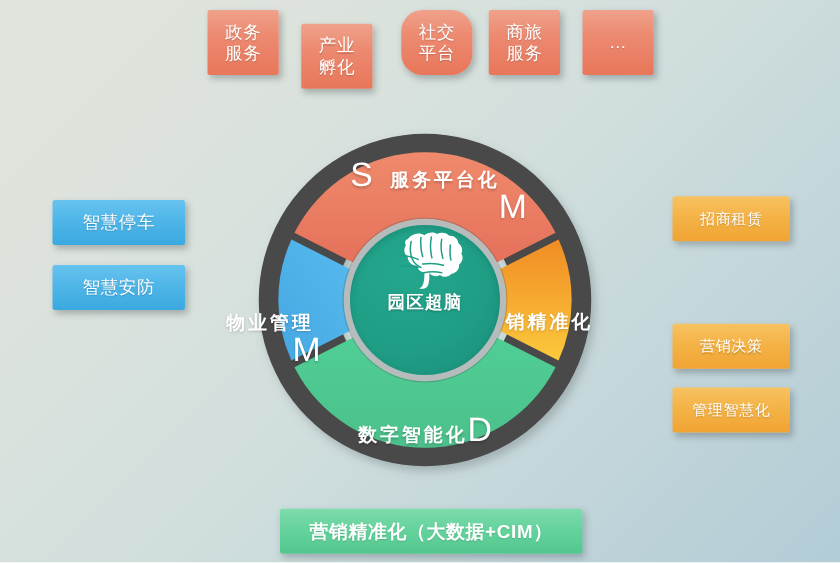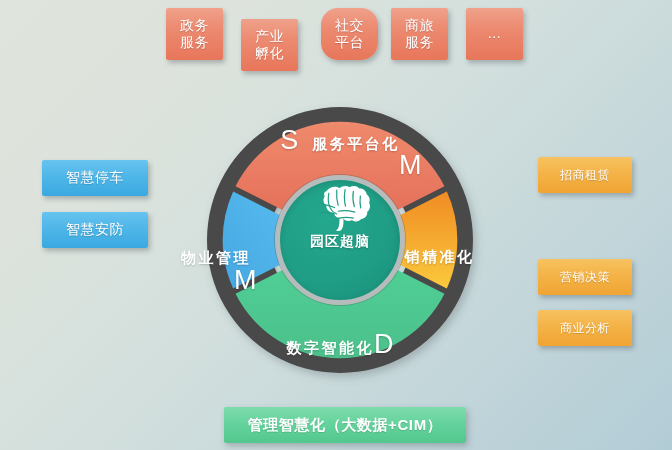--- a/index.html
+++ b/index.html
@@ -195,21 +195,21 @@
 平台</div>
   <div class="chip chip-top" style="left:391px; top:8px;">商旅
 服务</div>
   <div class="chip chip-top" style="left:466px; top:8px;">…</div>
 
   <div class="chip chip-left" style="left:16px; top:160px;">智慧停车</div>
   <div class="chip chip-left" style="left:16px; top:212px;">智慧安防</div>
 
   <div class="chip chip-right" style="left:538px; top:157px;">招商租赁</div>
   <div class="chip chip-right" style="left:538px; top:259px;">营销决策</div>
-  <div class="chip chip-right" style="left:538px; top:310px;">商业分析</div>
+  <div class="chip chip-right" style="left:538px; top:310px;">管理智慧化</div>
 
   <div id="donut-wrap">
 
     <svg id="donut-svg" viewBox="0 0 294 294">
       <defs>
         <linearGradient id="grad-top" x1="0" y1="0" x2="0" y2="1">
           <stop offset="0%" stop-color="#ef8a6c"></stop>
           <stop offset="100%" stop-color="#e5705a"></stop>
         </linearGradient>
         <linearGradient id="grad-right" x1="0" y1="0" x2="0" y2="1">
@@ -293,15 +293,15 @@
           <path d="M26 44c9 1 18 3 26 7"></path>
           <path d="M22 62c10-1 21 0 30 3"></path>
           <path d="M60 59c12-2 25-1 36 2"></path>
           <path d="M62 74c10-2 21-2 31 0"></path>
         </g>
       </svg>
       <div id="hub-label">园区超脑</div>
     </div>
   </div>
 
-  <div class="banner">管理智慧化（大数据+CIM）</div>
+  <div class="banner">营销精准化（大数据+CIM）</div>
 
 </div>
 
 </body></html>

